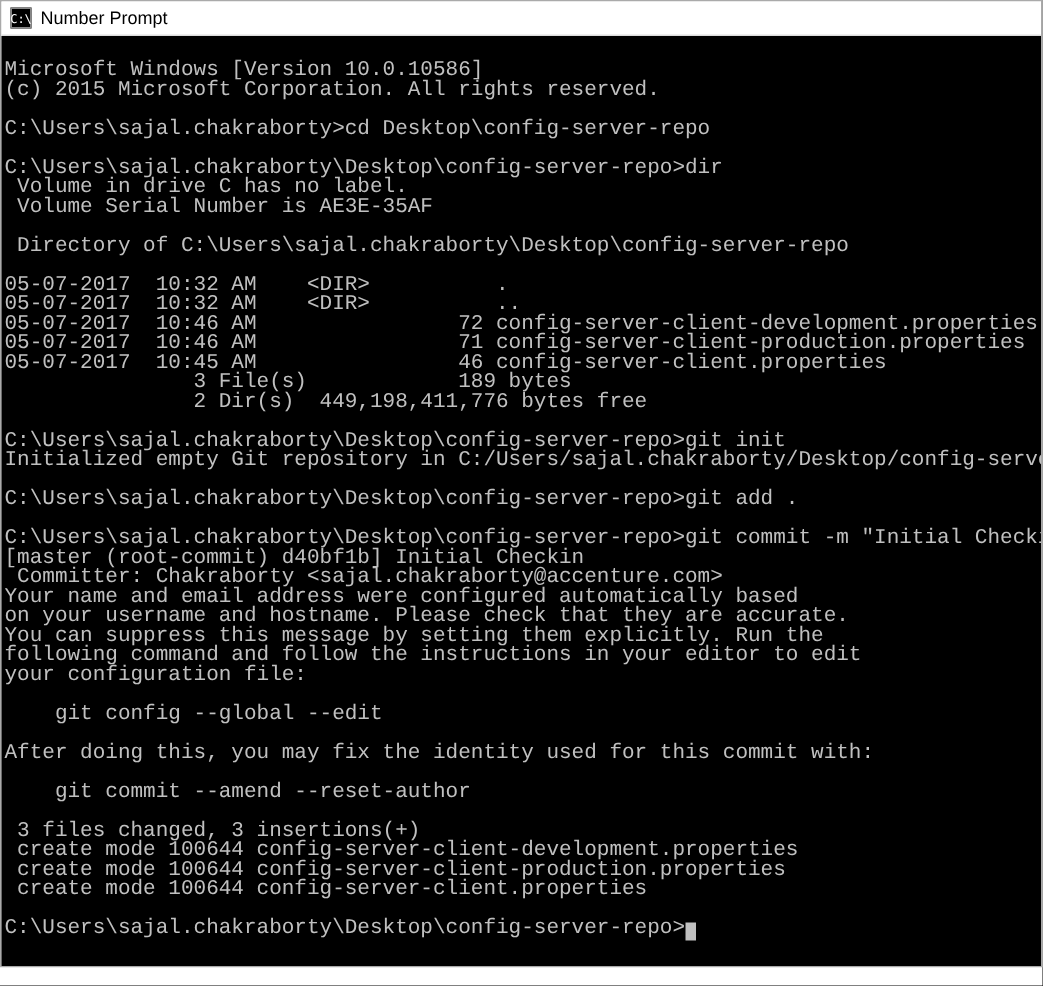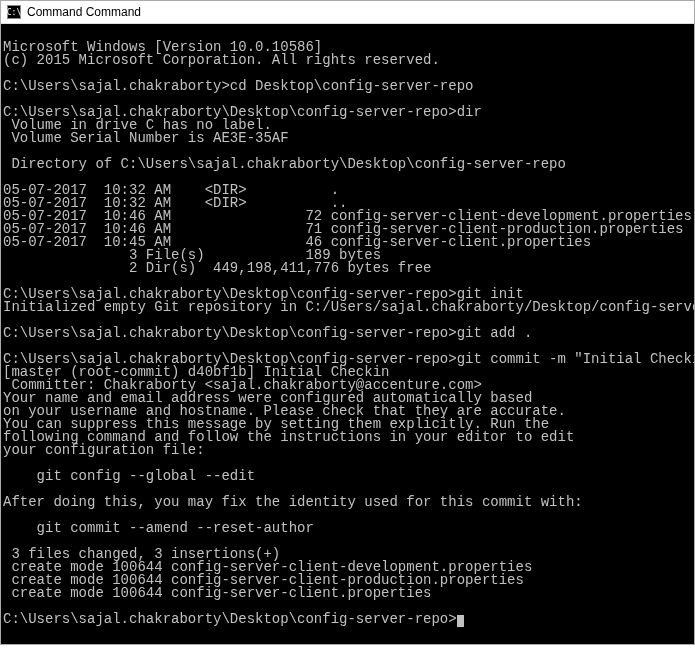--- a/index.html
+++ b/index.html
@@ -57,21 +57,21 @@
       background: #c0c0c0;
       vertical-align: text-bottom;
     }
   </style>
 </head>
 <body>
 
 <div class="window">
   <div class="titlebar">
     <span class="icon">C:\</span>
-    <span>Command Command</span>
+    <span>Number Prompt</span>
   </div>
   <div class="terminal" id="terminal">
 Microsoft Windows [Version 10.0.10586]
 (c) 2015 Microsoft Corporation. All rights reserved.
 
 C:\Users\sajal.chakraborty&gt;cd Desktop\config-server-repo
 
 C:\Users\sajal.chakraborty\Desktop\config-server-repo&gt;dir
  Volume in drive C has no label.
  Volume Serial Number is AE3E-35AF

